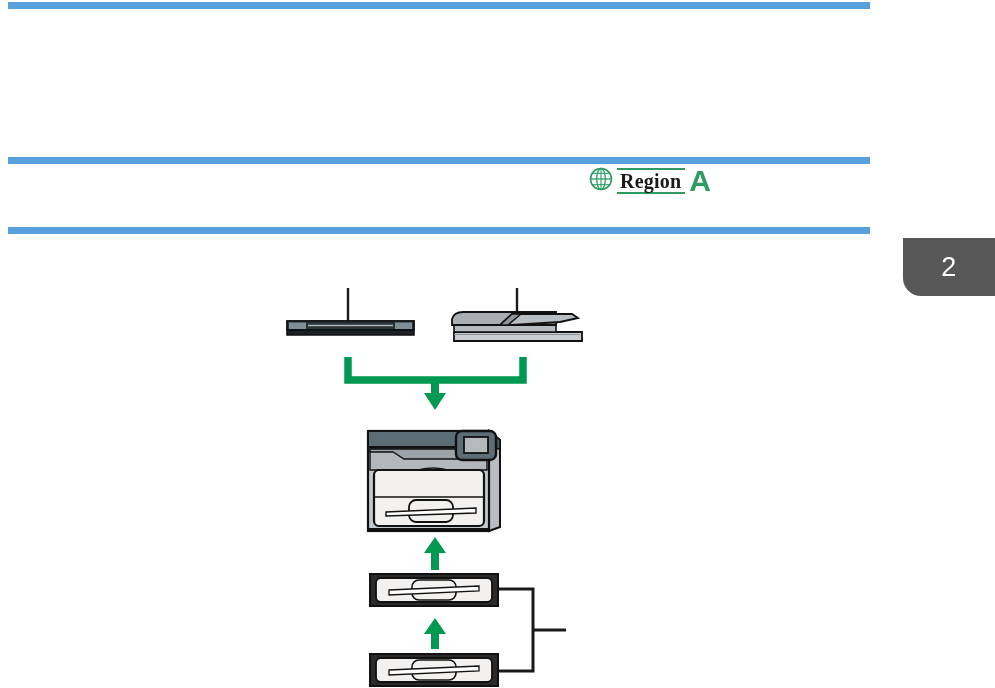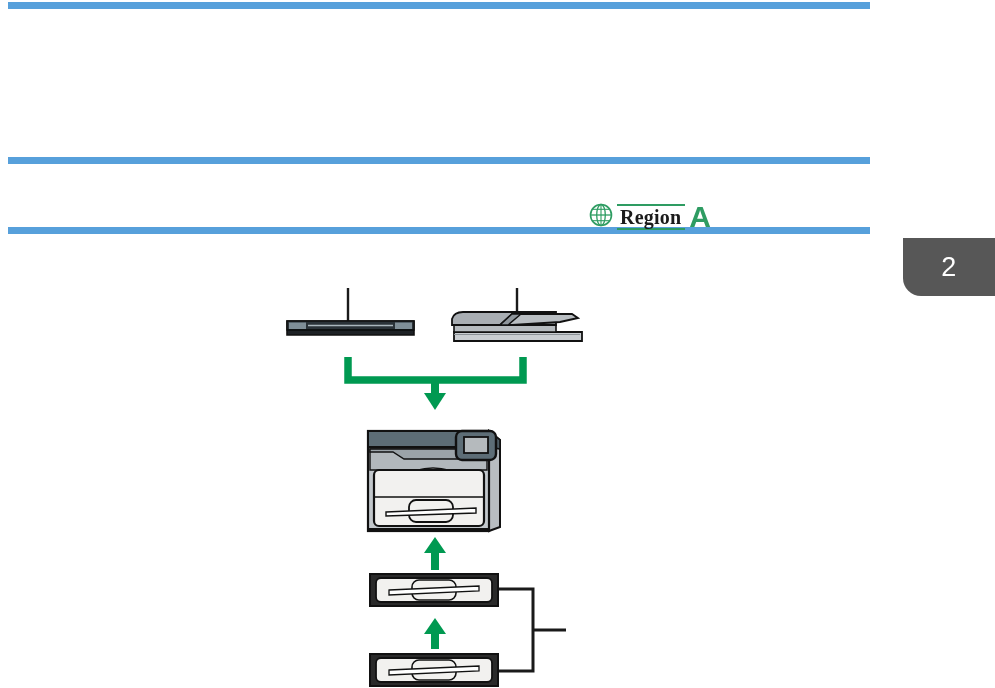--- a/index.html
+++ b/index.html
@@ -46,21 +46,20 @@
 
   
   #region-badge {
     position: absolute;
     left: 588px;
     top: 166px;
     height: 30px;
     display: flex;
     align-items: center;
     gap: 3px;
-    margin-top: 36px;
   }
   #region-badge .globe { display: block; }
   #region-badge .region-word {
     font-family: "Liberation Serif", serif;
     font-weight: bold;
     font-size: 20px;
     line-height: 20px;
     color: #1b1b1b;
     padding: 1px 4px 1px 3px;
     border-top: 2px solid #2e9c62;

